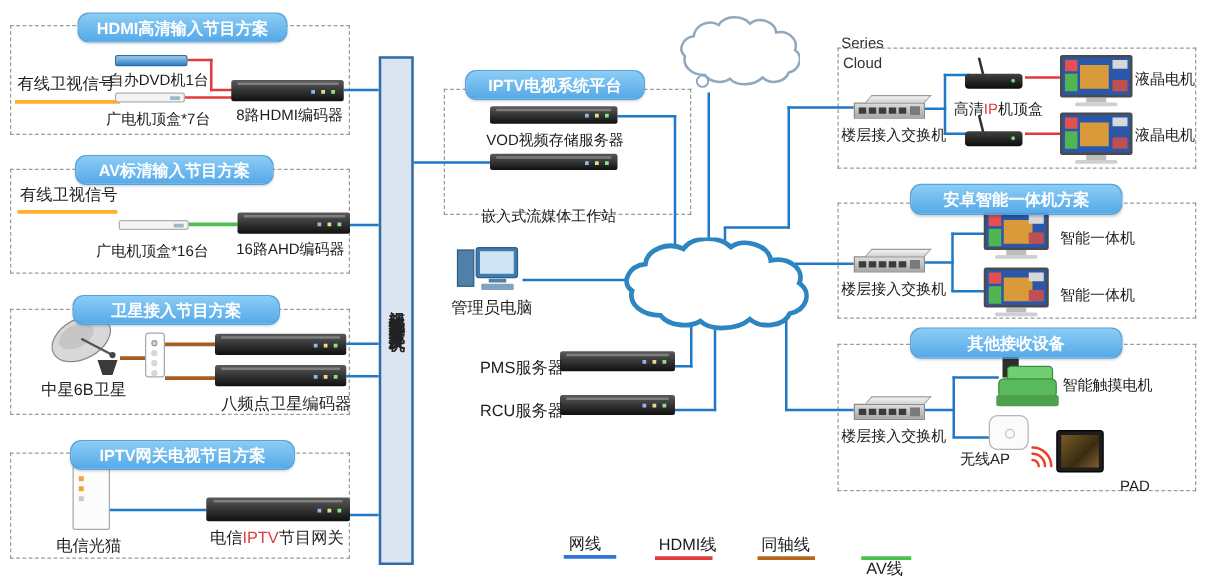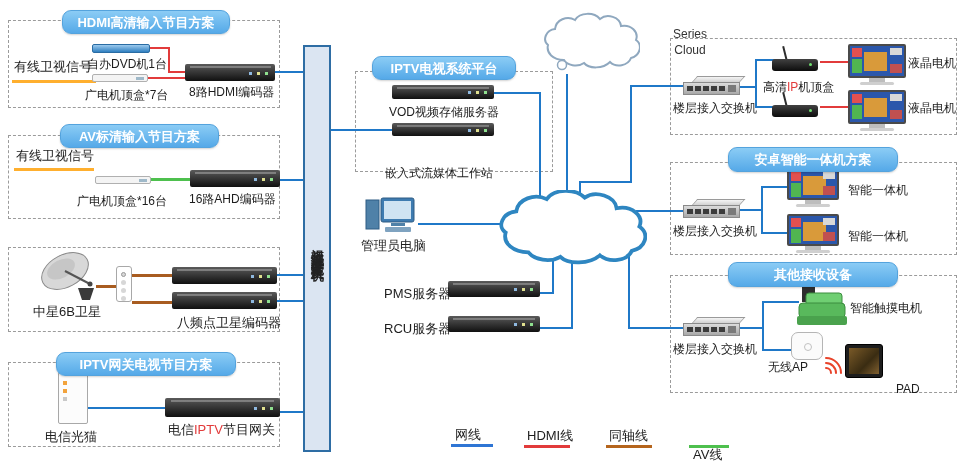--- a/index.html
+++ b/index.html
@@ -125,20 +125,21 @@
   <div class="wstb" style="left:95px;top:176px;width:56px;height:8px;"></div>
   <span class="lbl" style="left:77px;top:193px;">广电机顶盒*16台</span>
   <div class="hline green" style="left:151px;top:178px;width:39px;"></div>
   <div class="srv" style="left:190px;top:170px;width:90px;height:17px;">
       <span class="dots"></span>
     </div>
   <span class="lbl" style="left:189px;top:191px;">16路AHD编码器</span>
   <div class="hline" style="left:280px;top:179px;width:23px;"></div>
 
   <div class="dbox" style="left:8px;top:247px;width:272px;height:85px;"></div>
+  <div class="pill" style="left:58px;top:236px;width:166px;">卫星接入节目方案</div>
   <svg style="position:absolute;left:38px;top:250px;z-index:4;" width="70" height="52" viewBox="0 0 70 52">
     <ellipse cx="27" cy="21" rx="25" ry="16" fill="#d8d8d8" stroke="#8a8a8a" transform="rotate(-28 27 21)"></ellipse>
     <ellipse cx="23" cy="19" rx="15" ry="9" fill="#bfbfbf" opacity="0.7" transform="rotate(-28 23 19)"></ellipse>
     <line x1="27" y1="21" x2="52" y2="34" stroke="#555" stroke-width="2"></line>
     <circle cx="52" cy="34" r="2.5" fill="#444"></circle>
     <path d="M40 38 L56 38 L52 50 L44 50 Z" fill="#3a3a3a"></path>
   </svg>
   <span class="lbl b13" style="left:33px;top:303px;">中星6B卫星</span>
   <div class="hline brown" style="left:96px;top:285px;width:20px;"></div>
   <div class="split" style="left:116px;top:266px;width:16px;height:36px;">

